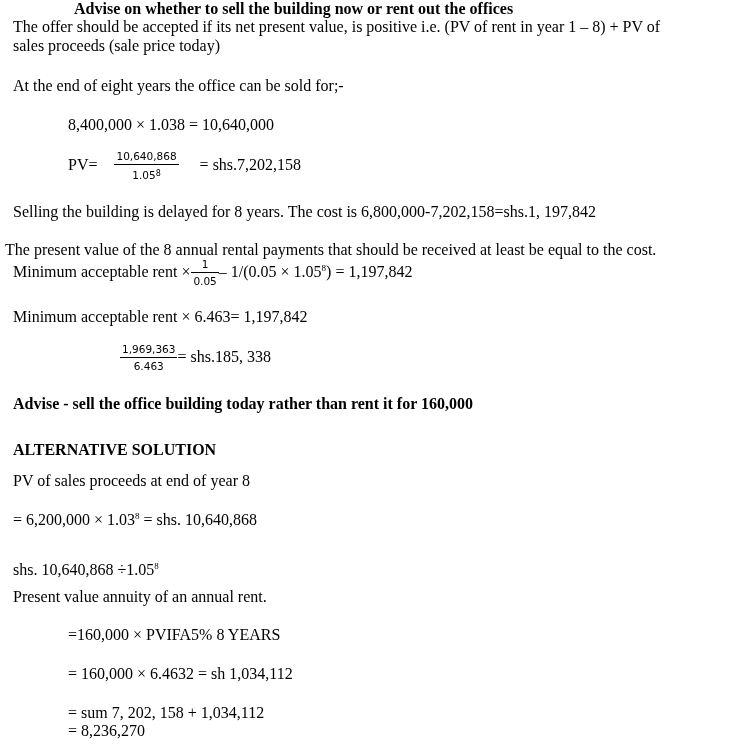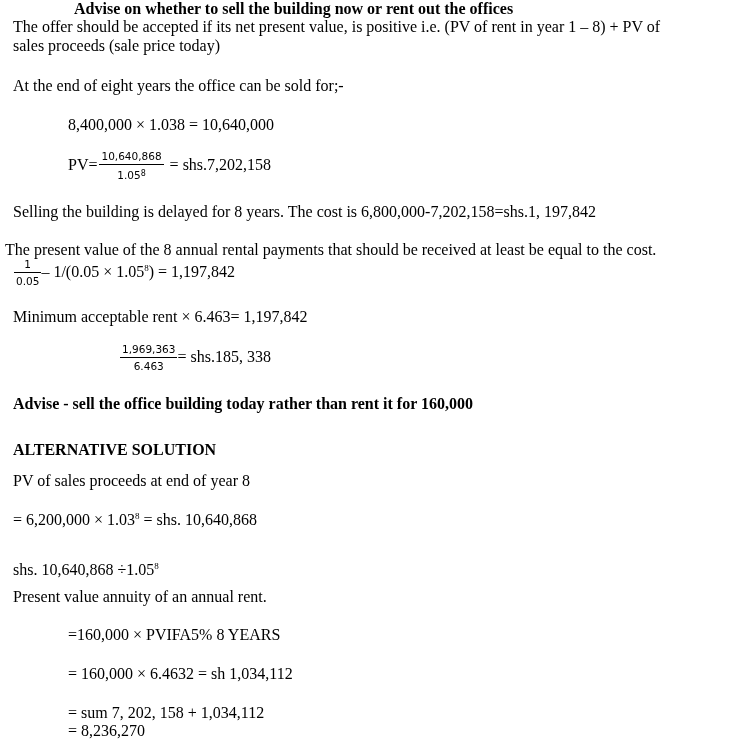--- a/index.html
+++ b/index.html
@@ -22,21 +22,21 @@
       line-height: 20px;
     }
     .bold { font-weight: bold; }
     .frac {
       display: inline-block;
       vertical-align: middle;
       text-align: center;
       font-family: "DejaVu Sans", sans-serif;
       font-size: 10.5px;
       line-height: 13px;
-      margin: 0 2px;
+      margin: 0 17px;
     }
     .frac .num {
       display: block;
       border-bottom: 1px solid #000;
       padding: 0 2px 1px 2px;
     }
     .frac .den {
       display: block;
       padding: 2px 2px 0 2px;
     }
@@ -67,21 +67,21 @@
   <div class="line" style="left:68px; top:150px; line-height:30px;">
     <span>PV=</span><span class="frac"><span class="num">10,640,868</span><span class="den"><span>1.05</span><sup>8</sup></span></span>
     <span>= shs.7,202,158</span>
   </div>
 
   <div class="line" style="left:13px; top:202px;">Selling the building is delayed for 8 years. The cost is 6,800,000-7,202,158=shs.1, 197,842</div>
 
   <div class="line" style="left:5px; top:240px;">The present value of the 8 annual rental payments that should be received at least be equal to the cost.</div>
 
   <div class="line" style="left:13px; top:257px; line-height:30px;">
-    <span class="frac" style="margin:0 0 0 1px;"><span class="num">1</span><span class="den">0.05</span></span><span>– 1/(0.05 × 1.05</span><sup class="s">8</sup><span>) = 1,197,842</span>
+    <span>Minimum acceptable rent ×</span><span class="frac" style="margin:0 0 0 1px;"><span class="num">1</span><span class="den">0.05</span></span><span>– 1/(0.05 × 1.05</span><sup class="s">8</sup><span>) = 1,197,842</span>
   </div>
 
   <div class="line" style="left:13px; top:307px;text-align:center;">Minimum acceptable rent × 6.463= 1,197,842</div>
 
   <div class="line" style="left:120px; top:342px; line-height:30px;">
     <span class="frac" style="margin:0;"><span class="num">1,969,363</span><span class="den">6.463</span></span><span>= shs.185, 338</span>
   </div>
 
   <div class="line bold" style="left:13px; top:394px;">Advise - sell the office building today rather than rent it for 160,000</div>
 

